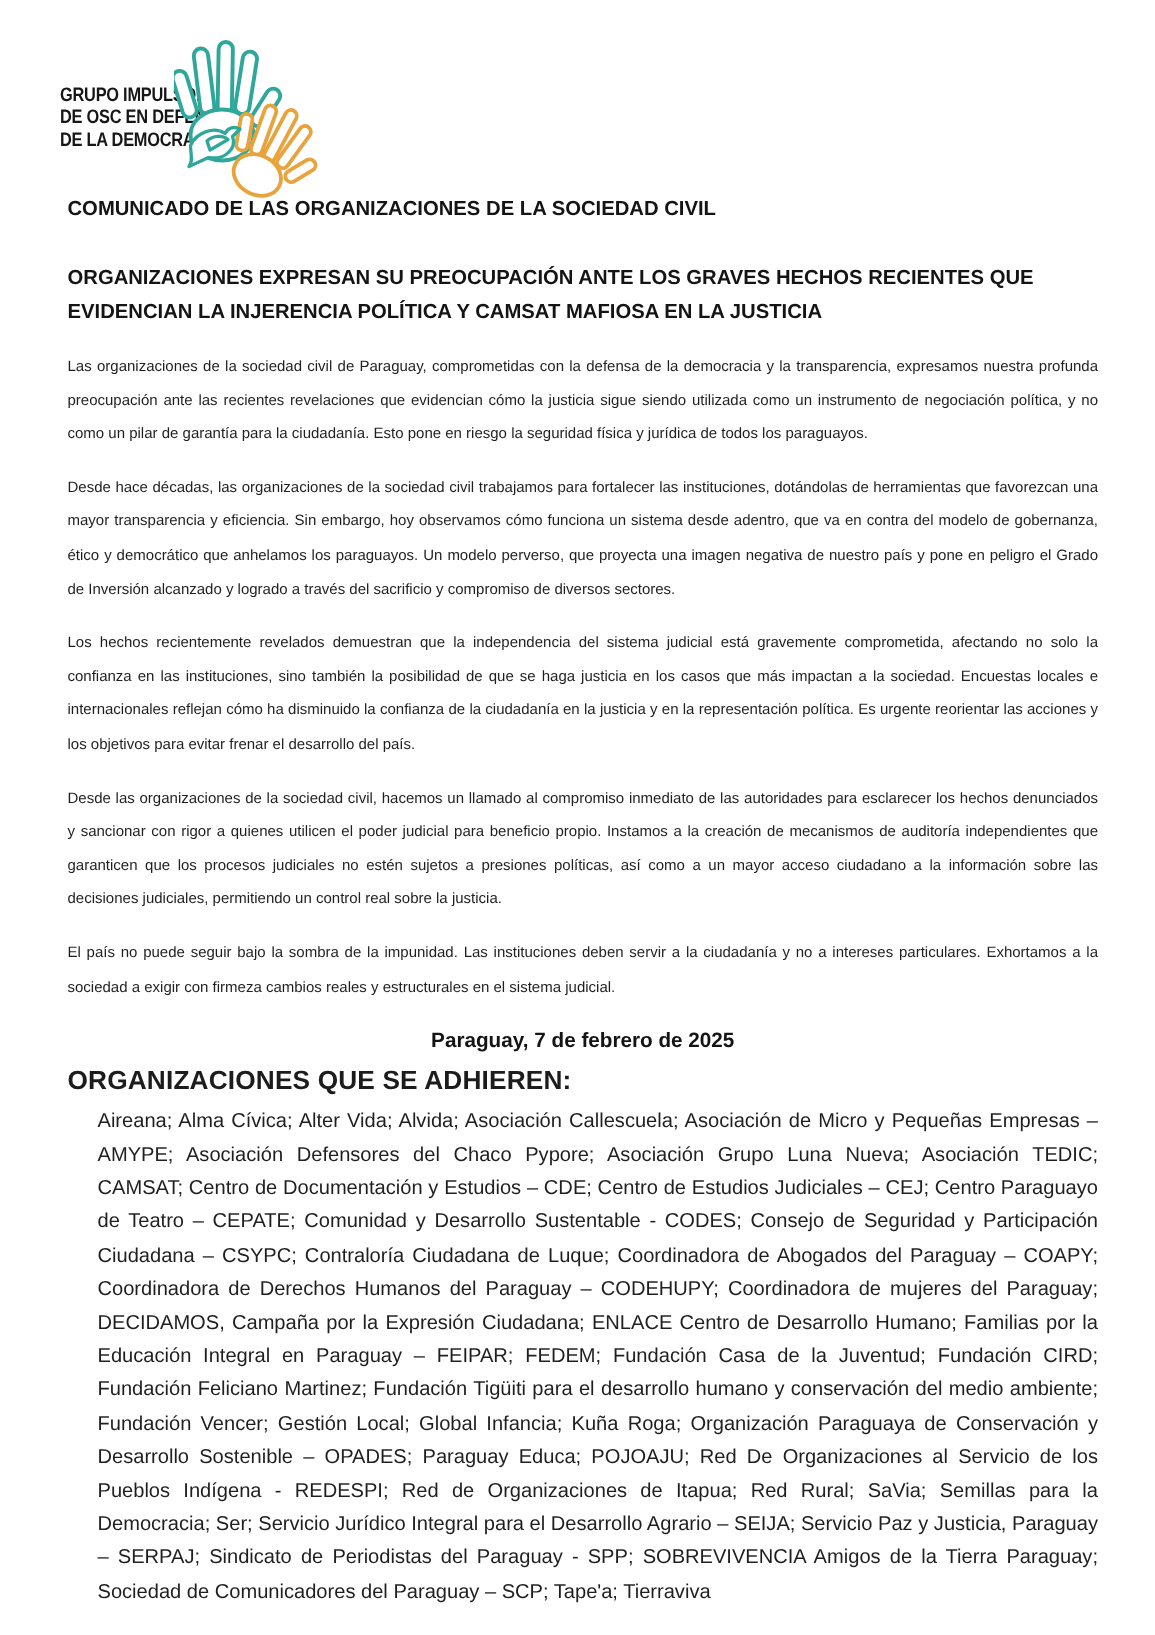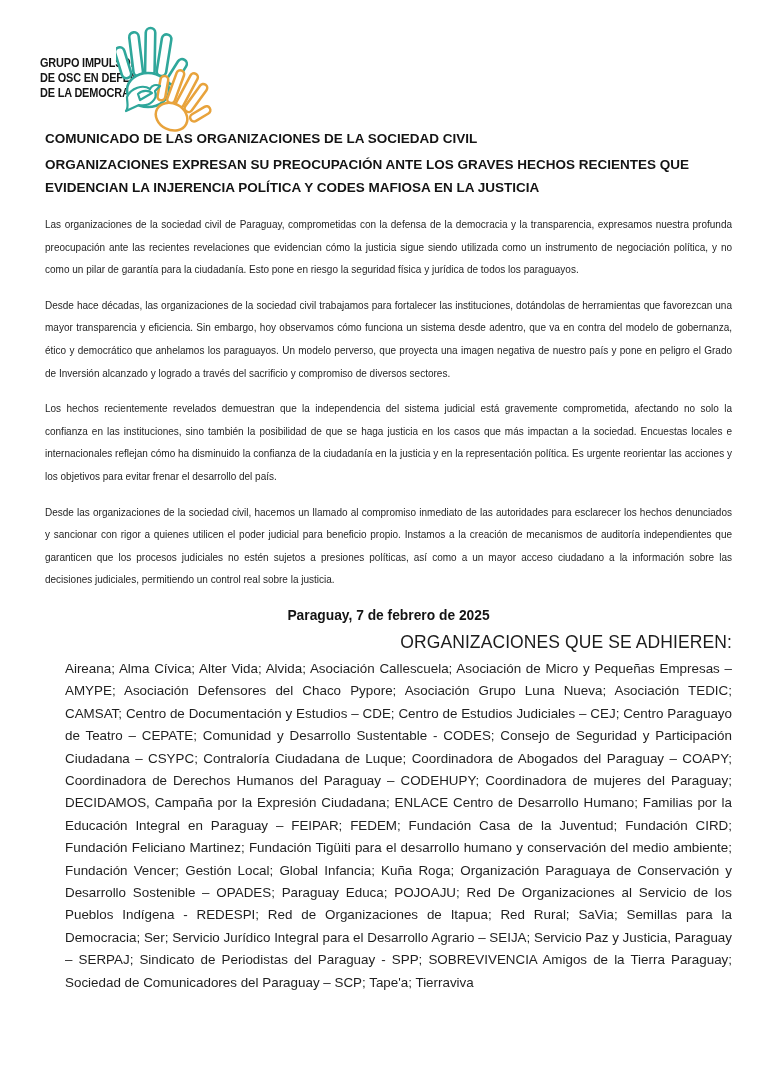--- a/index.html
+++ b/index.html
@@ -28,37 +28,37 @@
     white-space:nowrap;
   }
   .logo-hands{position:absolute;left:76px;top:2px;}
 
   
   .content{
     position:absolute;left:45px;top:127px;width:687px;
   }
   .doc-title{
     font-size:13.5px;font-weight:700;line-height:23px;
-    color:#141414;margin-bottom:3px;
+    color:#141414;margin-bottom:23px;
   }
   .doc-subtitle{
     font-size:13.5px;font-weight:700;line-height:23px;
     color:#141414;margin-bottom:15px;
   }
   .para{
     font-size:10px;line-height:22.6px;
     text-align:justify;margin-bottom:13px;color:#1f1f1f;
   }
   .date-line{
     font-size:13.8px;font-weight:700;line-height:22px;
     margin-top:2px;margin-bottom:3px;color:#141414;text-align:center;
   }
   .adherents-heading{
-    font-size:17.5px;font-weight:400;line-height:24px;
-    color:#1c1c1c;margin-bottom:4px;letter-spacing:0.1px;text-align:right;
+    font-size:17.5px;font-weight:700;line-height:24px;
+    color:#1c1c1c;margin-bottom:4px;letter-spacing:0.1px;
   }
   .adherents-list{
     font-size:13.4px;line-height:22.4px;
     text-align:justify;color:#1f1f1f;
     padding-left:20px;
   }
 </style>
 </head>
 <body>
 
@@ -92,25 +92,26 @@
 
       <g transform="translate(8 58)" stroke="var(--teal)" stroke-width="2.2" fill="#ffffff" stroke-linejoin="round" stroke-linecap="round">
         <path d="M3,15 C7,6 19,2 26,7 C28,3 32,2 36,4 L31,9 C34,17 26,25 15,23 L2,29 C5,25 3,21 3,15 Z"></path>
         <path d="M14,12 C18,8 25,8 28,11 L16,18 Z"></path>
       </g>
     </svg>
   </header>
 
   <main class="content">
     <h1 class="doc-title">COMUNICADO DE LAS ORGANIZACIONES DE LA SOCIEDAD CIVIL</h1>
-    <h2 class="doc-subtitle">ORGANIZACIONES EXPRESAN SU PREOCUPACIÓN ANTE LOS GRAVES HECHOS RECIENTES QUE EVIDENCIAN LA INJERENCIA POLÍTICA Y CODES MAFIOSA EN LA JUSTICIA</h2>
+    <h2 class="doc-subtitle">ORGANIZACIONES EXPRESAN SU PREOCUPACIÓN ANTE LOS GRAVES HECHOS RECIENTES QUE EVIDENCIAN LA INJERENCIA POLÍTICA Y CAMSAT MAFIOSA EN LA JUSTICIA</h2>
 
     <p class="para">Las organizaciones de la sociedad civil de Paraguay, comprometidas con la defensa de la democracia y la transparencia, expresamos nuestra profunda preocupación ante las recientes revelaciones que evidencian cómo la justicia sigue siendo utilizada como un instrumento de negociación política, y no como un pilar de garantía para la ciudadanía. Esto pone en riesgo la seguridad física y jurídica de todos los paraguayos.</p>
     <p class="para">Desde hace décadas, las organizaciones de la sociedad civil trabajamos para fortalecer las instituciones, dotándolas de herramientas que favorezcan una mayor transparencia y eficiencia. Sin embargo, hoy observamos cómo funciona un sistema desde adentro, que va en contra del modelo de gobernanza, ético y democrático que anhelamos los paraguayos. Un modelo perverso, que proyecta una imagen negativa de nuestro país y pone en peligro el Grado de Inversión alcanzado y logrado a través del sacrificio y compromiso de diversos sectores.</p>
     <p class="para">Los hechos recientemente revelados demuestran que la independencia del sistema judicial está gravemente comprometida, afectando no solo la confianza en las instituciones, sino también la posibilidad de que se haga justicia en los casos que más impactan a la sociedad. Encuestas locales e internacionales reflejan cómo ha disminuido la confianza de la ciudadanía en la justicia y en la representación política. Es urgente reorientar las acciones y los objetivos para evitar frenar el desarrollo del país.</p>
     <p class="para">Desde las organizaciones de la sociedad civil, hacemos un llamado al compromiso inmediato de las autoridades para esclarecer los hechos denunciados y sancionar con rigor a quienes utilicen el poder judicial para beneficio propio. Instamos a la creación de mecanismos de auditoría independientes que garanticen que los procesos judiciales no estén sujetos a presiones políticas, así como a un mayor acceso ciudadano a la información sobre las decisiones judiciales, permitiendo un control real sobre la justicia.</p>
+    <p class="para">El país no puede seguir bajo la sombra de la impunidad. Las instituciones deben servir a la ciudadanía y no a intereses particulares. Exhortamos a la sociedad a exigir con firmeza cambios reales y estructurales en el sistema judicial.</p>
 
     <p class="date-line">Paraguay, 7 de febrero de 2025</p>
     <h3 class="adherents-heading">ORGANIZACIONES QUE SE ADHIEREN:</h3>
     <p class="adherents-list">Aireana; Alma Cívica; Alter Vida; Alvida; Asociación Callescuela; Asociación de Micro y Pequeñas Empresas – AMYPE; Asociación Defensores del Chaco Pypore; Asociación Grupo Luna Nueva; Asociación TEDIC; CAMSAT; Centro de Documentación y Estudios – CDE; Centro de Estudios Judiciales – CEJ; Centro Paraguayo de Teatro – CEPATE; Comunidad y Desarrollo Sustentable - CODES; Consejo de Seguridad y Participación Ciudadana – CSYPC; Contraloría Ciudadana de Luque; Coordinadora de Abogados del Paraguay – COAPY; Coordinadora de Derechos Humanos del Paraguay – CODEHUPY; Coordinadora de mujeres del Paraguay; DECIDAMOS, Campaña por la Expresión Ciudadana; ENLACE Centro de Desarrollo Humano; Familias por la Educación Integral en Paraguay – FEIPAR; FEDEM; Fundación Casa de la Juventud; Fundación CIRD; Fundación Feliciano Martinez; Fundación Tigüiti para el desarrollo humano y conservación del medio ambiente; Fundación Vencer; Gestión Local; Global Infancia; Kuña Roga; Organización Paraguaya de Conservación y Desarrollo Sostenible – OPADES; Paraguay Educa; POJOAJU; Red De Organizaciones al Servicio de los Pueblos Indígena - REDESPI; Red de Organizaciones de Itapua; Red Rural; SaVia; Semillas para la Democracia; Ser; Servicio Jurídico Integral para el Desarrollo Agrario – SEIJA; Servicio Paz y Justicia, Paraguay – SERPAJ; Sindicato de Periodistas del Paraguay - SPP; SOBREVIVENCIA Amigos de la Tierra Paraguay; Sociedad de Comunicadores del Paraguay – SCP; Tape'a; Tierraviva</p>
   </main>
 
 </div>
 
 </body></html>

